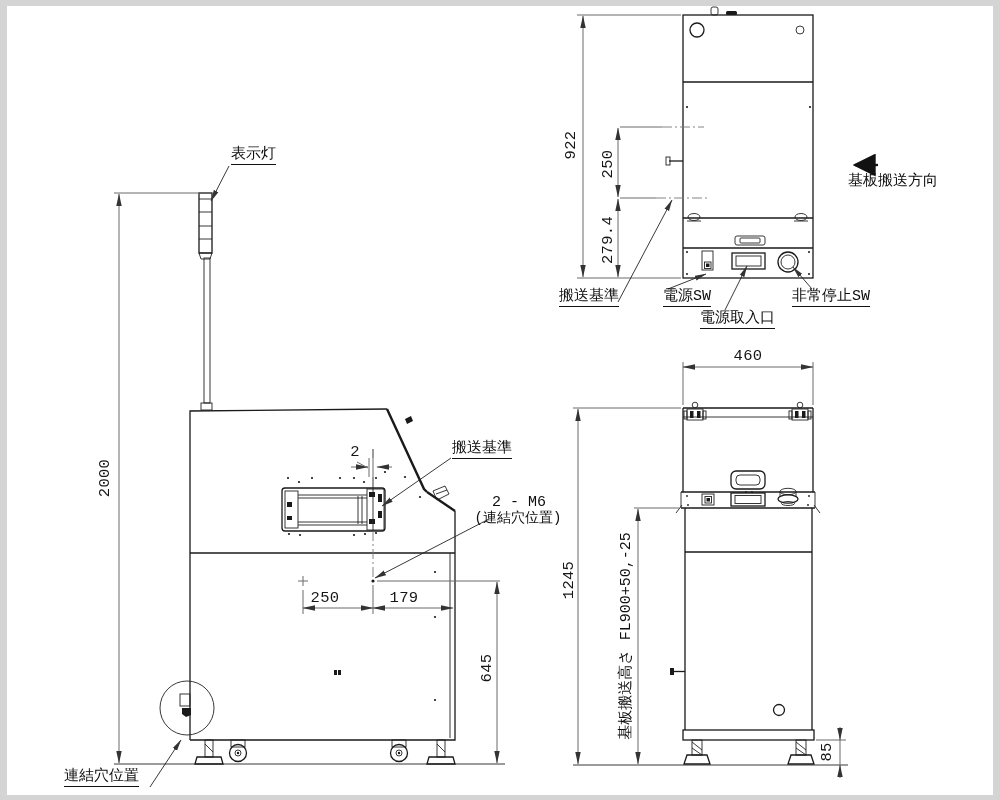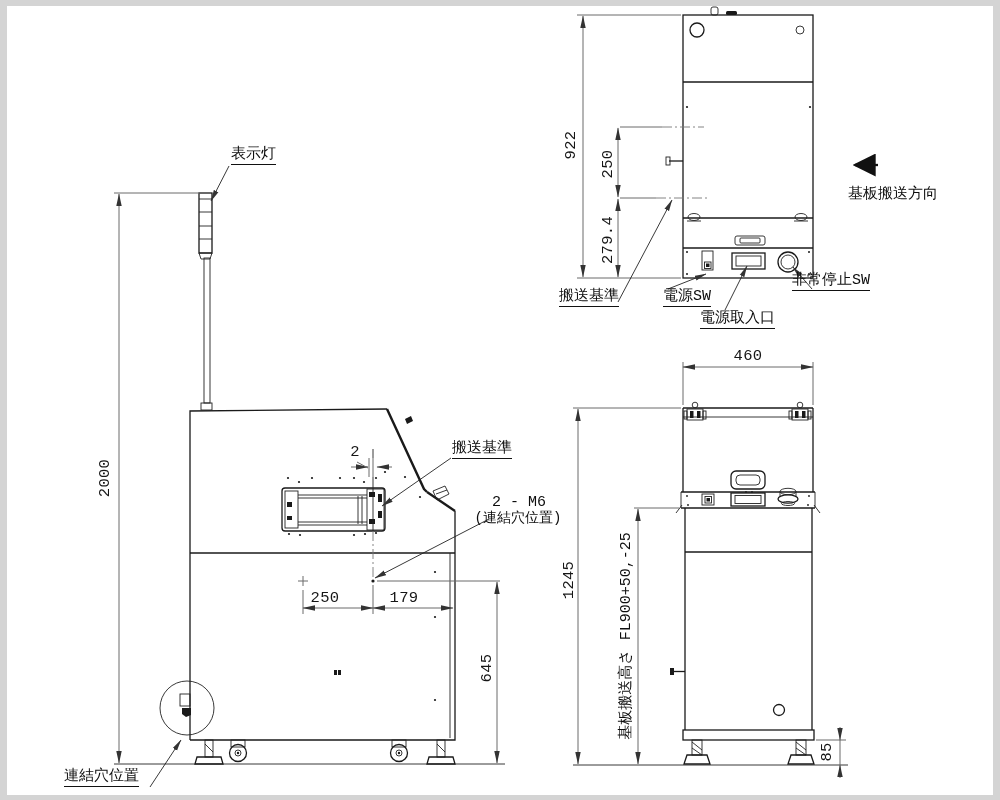--- a/index.html
+++ b/index.html
@@ -322,20 +322,20 @@
   <div class="lbl dim ctr" style="left:404px;top:598px;">179</div>
   <div class="lbl dim vert" style="left:487px;top:668px;">645</div>
   <div class="lbl u" style="left:64px;top:769px;">連結穴位置</div>
 
   <div class="lbl dim vert" style="left:571px;top:145px;">922</div>
   <div class="lbl dim vert" style="left:608px;top:164px;">250</div>
   <div class="lbl dim vert" style="left:608px;top:240px;">279.4</div>
   <div class="lbl u" style="left:559px;top:289px;">搬送基準</div>
   <div class="lbl u" style="left:627px;top:289px;margin-left:36px;">電源SW</div>
   <div class="lbl u" style="left:700px;top:311px;">電源取入口</div>
-  <div class="lbl u" style="left:792px;top:273px;">非常停止SW</div>
-  <div class="lbl" style="left:848px;top:174px;margin-top:13px;">基板搬送方向</div>
+  <div class="lbl u" style="left:792px;top:289px;">非常停止SW</div>
+  <div class="lbl" style="left:848px;top:174px;">基板搬送方向</div>
 
   <div class="lbl dim ctr" style="left:748px;top:356px;">460</div>
   <div class="lbl dim vert" style="left:569px;top:580px;">1245</div>
   <div class="lbl vert" style="left:627px;top:636px;">基板搬送高さ FL900+50,-25</div>
   <div class="lbl dim vert" style="left:827px;top:752px;">85</div>
 </div>
 
 </body></html>

